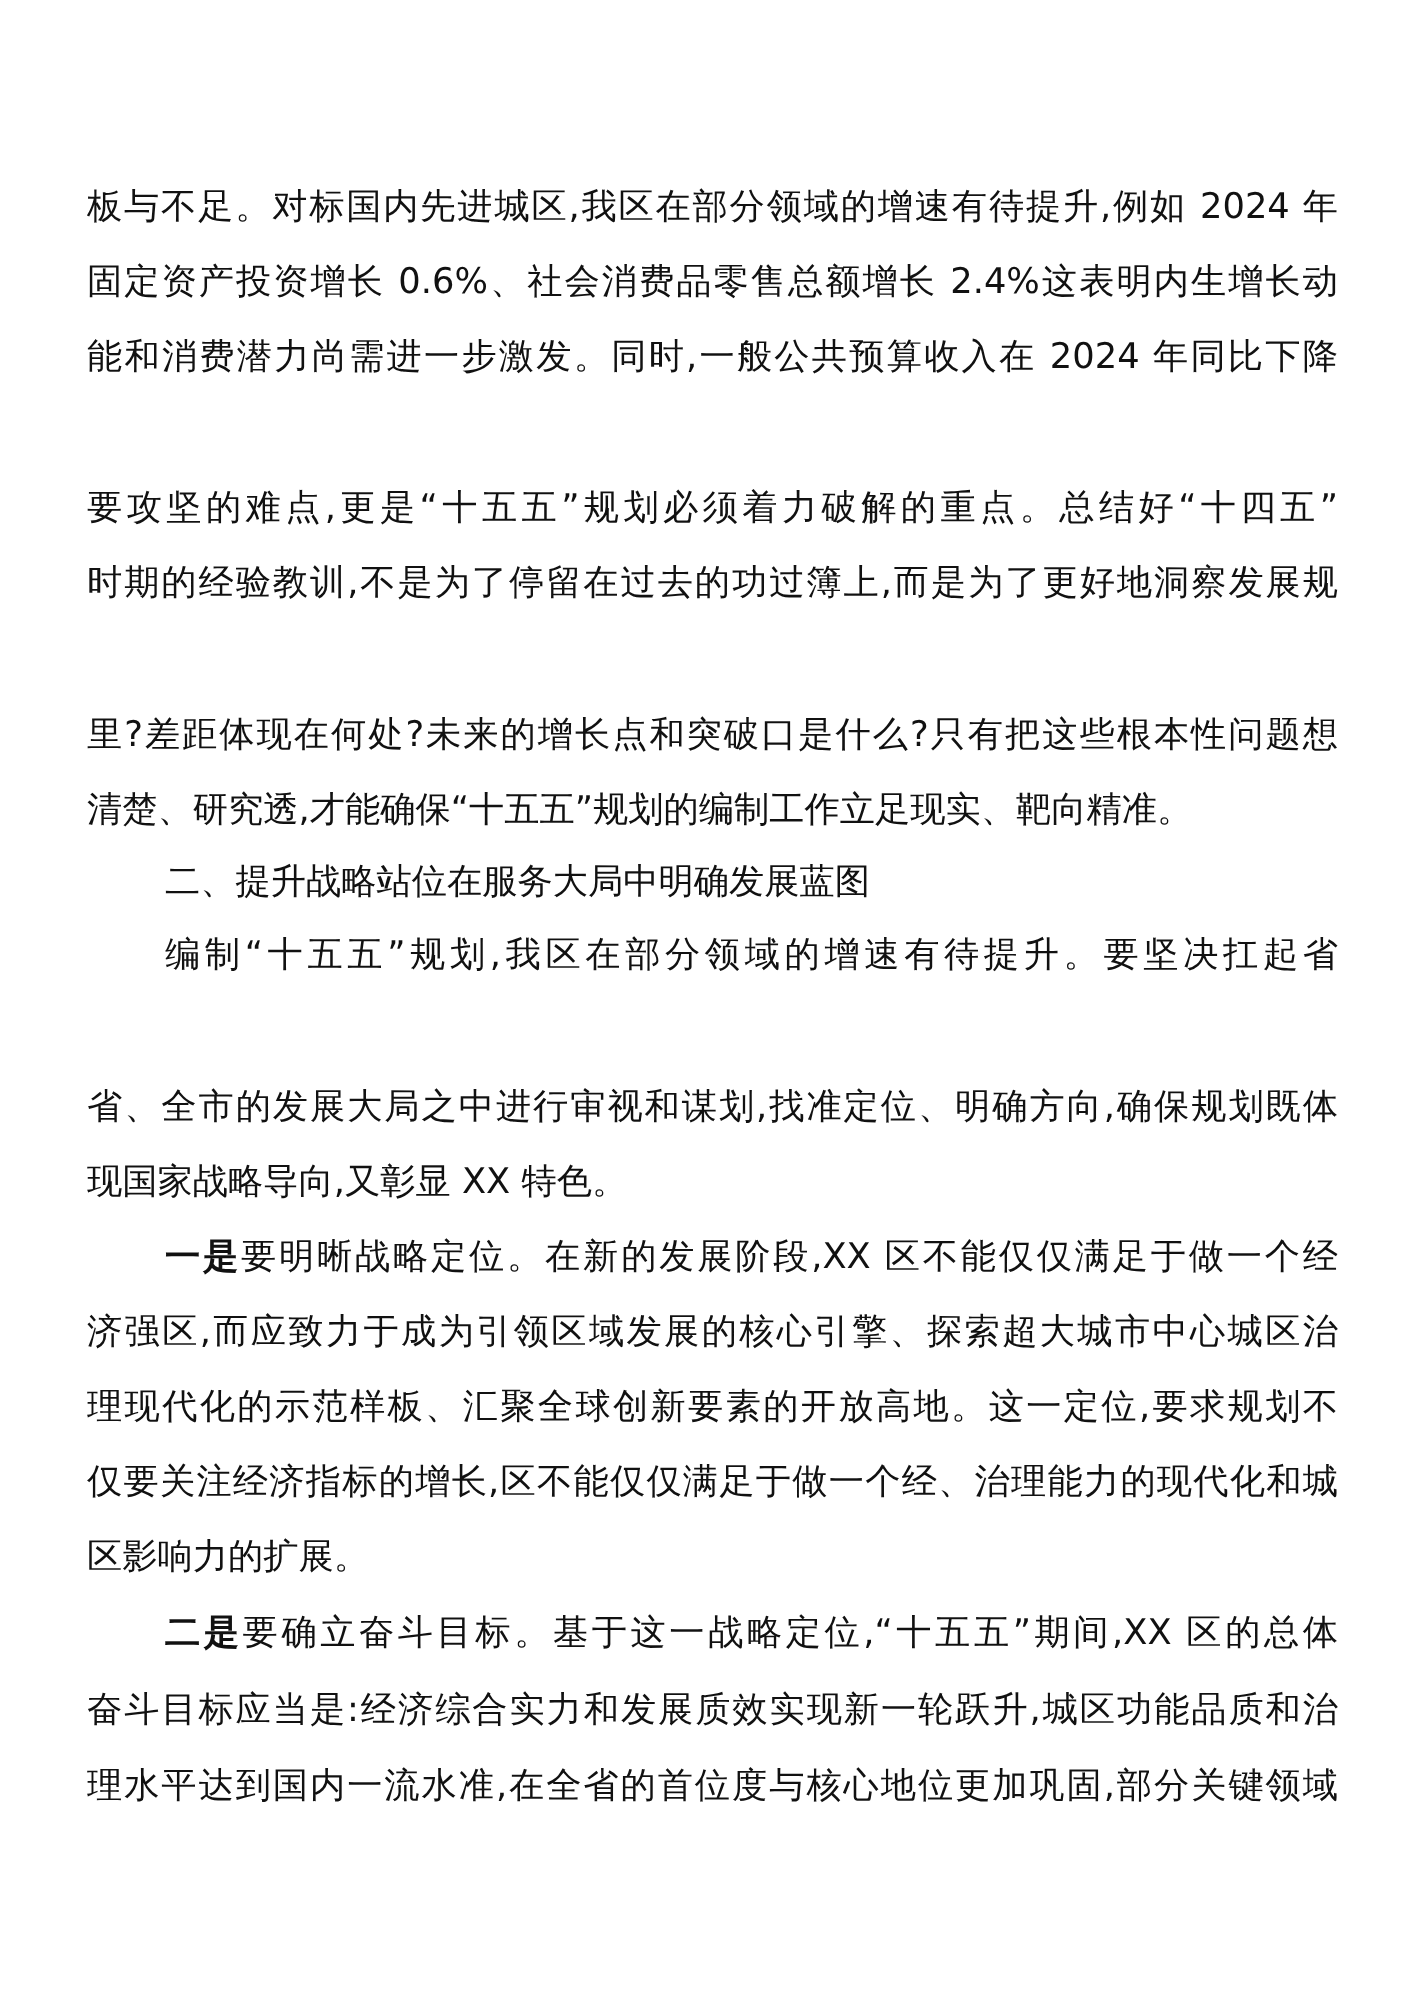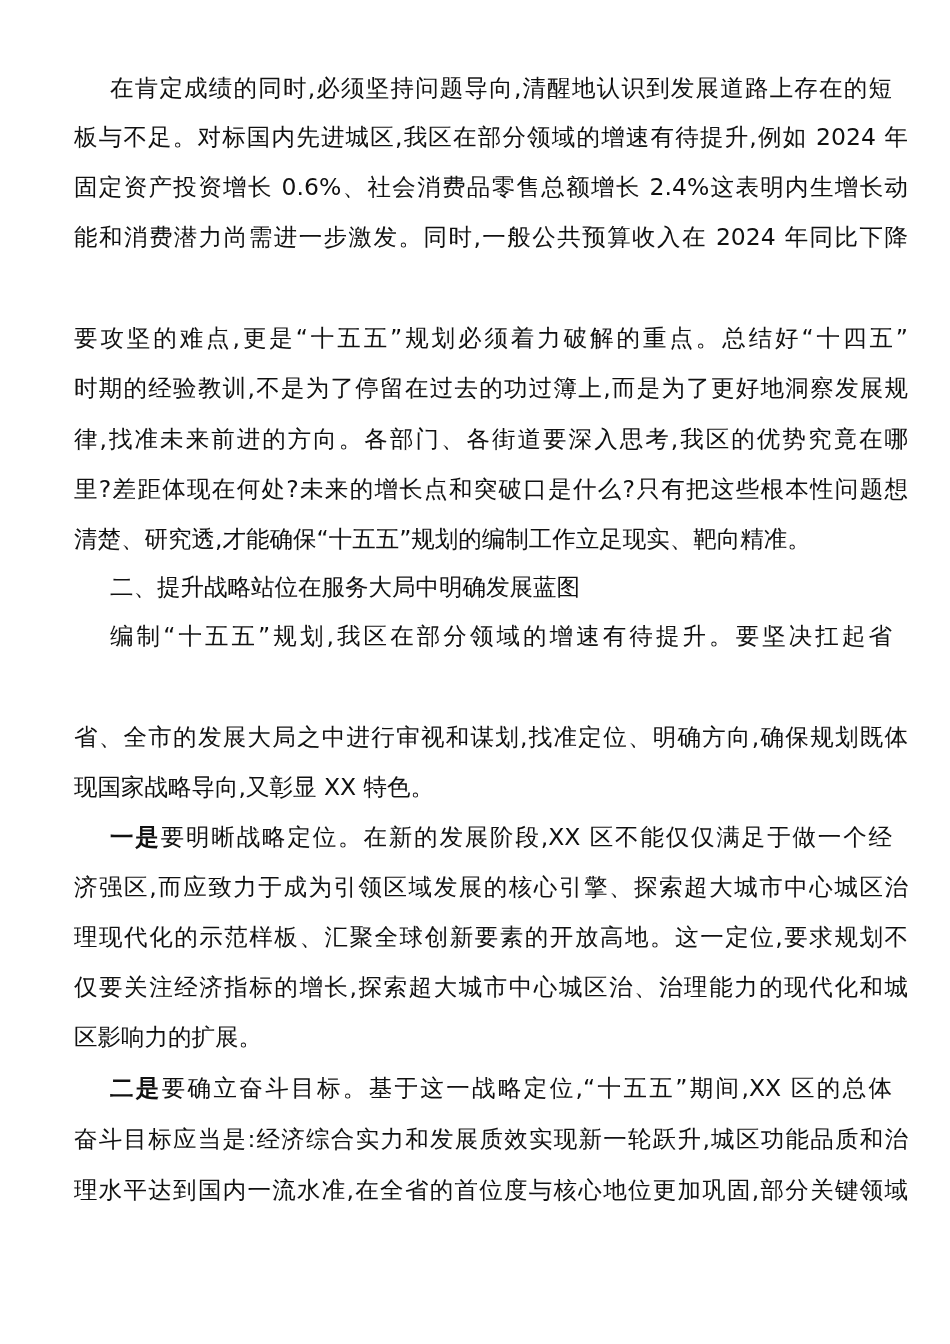--- a/index.html
+++ b/index.html
@@ -2,60 +2,58 @@
 <html><head>
 <meta charset="utf-8">
 <style>
   html, body { margin: 0; padding: 0; background: #ffffff; }
   body { width: 950px; height: 1344px; position: relative; overflow: hidden; }
   .page {
     position: absolute; left: 0; top: 0; width: 950px; height: 1344px; background: #ffffff;
   }
   .line {
     position: absolute;
-    left: 74px;
+    left: 58px;
     width: 834px;
     height: 30px;
     font-family: "DejaVu Sans", "Liberation Sans", sans-serif;
     font-size: 23.5px;
     line-height: 30px;
     color: #111111;
     white-space: nowrap;
     text-align: justify;
     text-align-last: justify;
     letter-spacing: 0;
   }
   .line.indent { left: 110px; width: 782px; }
   .line.last { text-align-last: left; }
   .line b { font-weight: bold; }
 </style>
 </head>
 <body>
 
 <div class="page">
 
-  <div class="line indent" style="top:73px">在肯定成绩的同时,必须坚持问题导向,清醒地认识到发展道路上存在的短</div>
   <div class="line" style="top:122px">板与不足。对标国内先进城区,我区在部分领域的增速有待提升,例如 2024 年</div>
   <div class="line" style="top:172px">固定资产投资增长 0.6%、社会消费品零售总额增长 2.4%这表明内生增长动</div>
   <div class="line" style="top:222px">能和消费潜力尚需进一步激发。同时,一般公共预算收入在 2024 年同比下降</div>
   <div class="line" style="top:323px">要攻坚的难点,更是“十五五”规划必须着力破解的重点。总结好“十四五”</div>
   <div class="line" style="top:373px">时期的经验教训,不是为了停留在过去的功过簿上,而是为了更好地洞察发展规</div>
-  <div class="line" style="top:424px">律,找准未来前进的方向。各部门、各街道要深入思考,我区的优势究竟在哪</div>
   <div class="line" style="top:474px">里?差距体现在何处?未来的增长点和突破口是什么?只有把这些根本性问题想</div>
   <div class="line last" style="top:524px">清楚、研究透,才能确保“十五五”规划的编制工作立足现实、靶向精准。</div>
 
   <div class="line indent last" style="top:572px">二、提升战略站位在服务大局中明确发展蓝图</div>
 
   <div class="line indent" style="top:621px">编制“十五五”规划,我区在部分领域的增速有待提升。要坚决扛起省</div>
   <div class="line" style="top:722px">省、全市的发展大局之中进行审视和谋划,找准定位、明确方向,确保规划既体</div>
   <div class="line last" style="top:772px">现国家战略导向,又彰显 XX 特色。</div>
 
   <div class="line indent" style="top:822px"><b>一是</b><span>要明晰战略定位。在新的发展阶段,XX 区不能仅仅满足于做一个经</span></div>
   <div class="line" style="top:872px">济强区,而应致力于成为引领区域发展的核心引擎、探索超大城市中心城区治</div>
   <div class="line" style="top:922px">理现代化的示范样板、汇聚全球创新要素的开放高地。这一定位,要求规划不</div>
-  <div class="line" style="top:972px">仅要关注经济指标的增长,探索超大城市中心城区治、治理能力的现代化和城</div>
+  <div class="line" style="top:972px">仅要关注经济指标的增长,区不能仅仅满足于做一个经、治理能力的现代化和城</div>
   <div class="line last" style="top:1022px">区影响力的扩展。</div>
 
   <div class="line indent" style="top:1073px"><b>二是</b><span>要确立奋斗目标。基于这一战略定位,“十五五”期间,XX 区的总体</span></div>
   <div class="line" style="top:1124px">奋斗目标应当是:经济综合实力和发展质效实现新一轮跃升,城区功能品质和治</div>
   <div class="line" style="top:1175px">理水平达到国内一流水准,在全省的首位度与核心地位更加巩固,部分关键领域</div>
 
 </div>
 
 </body></html>

